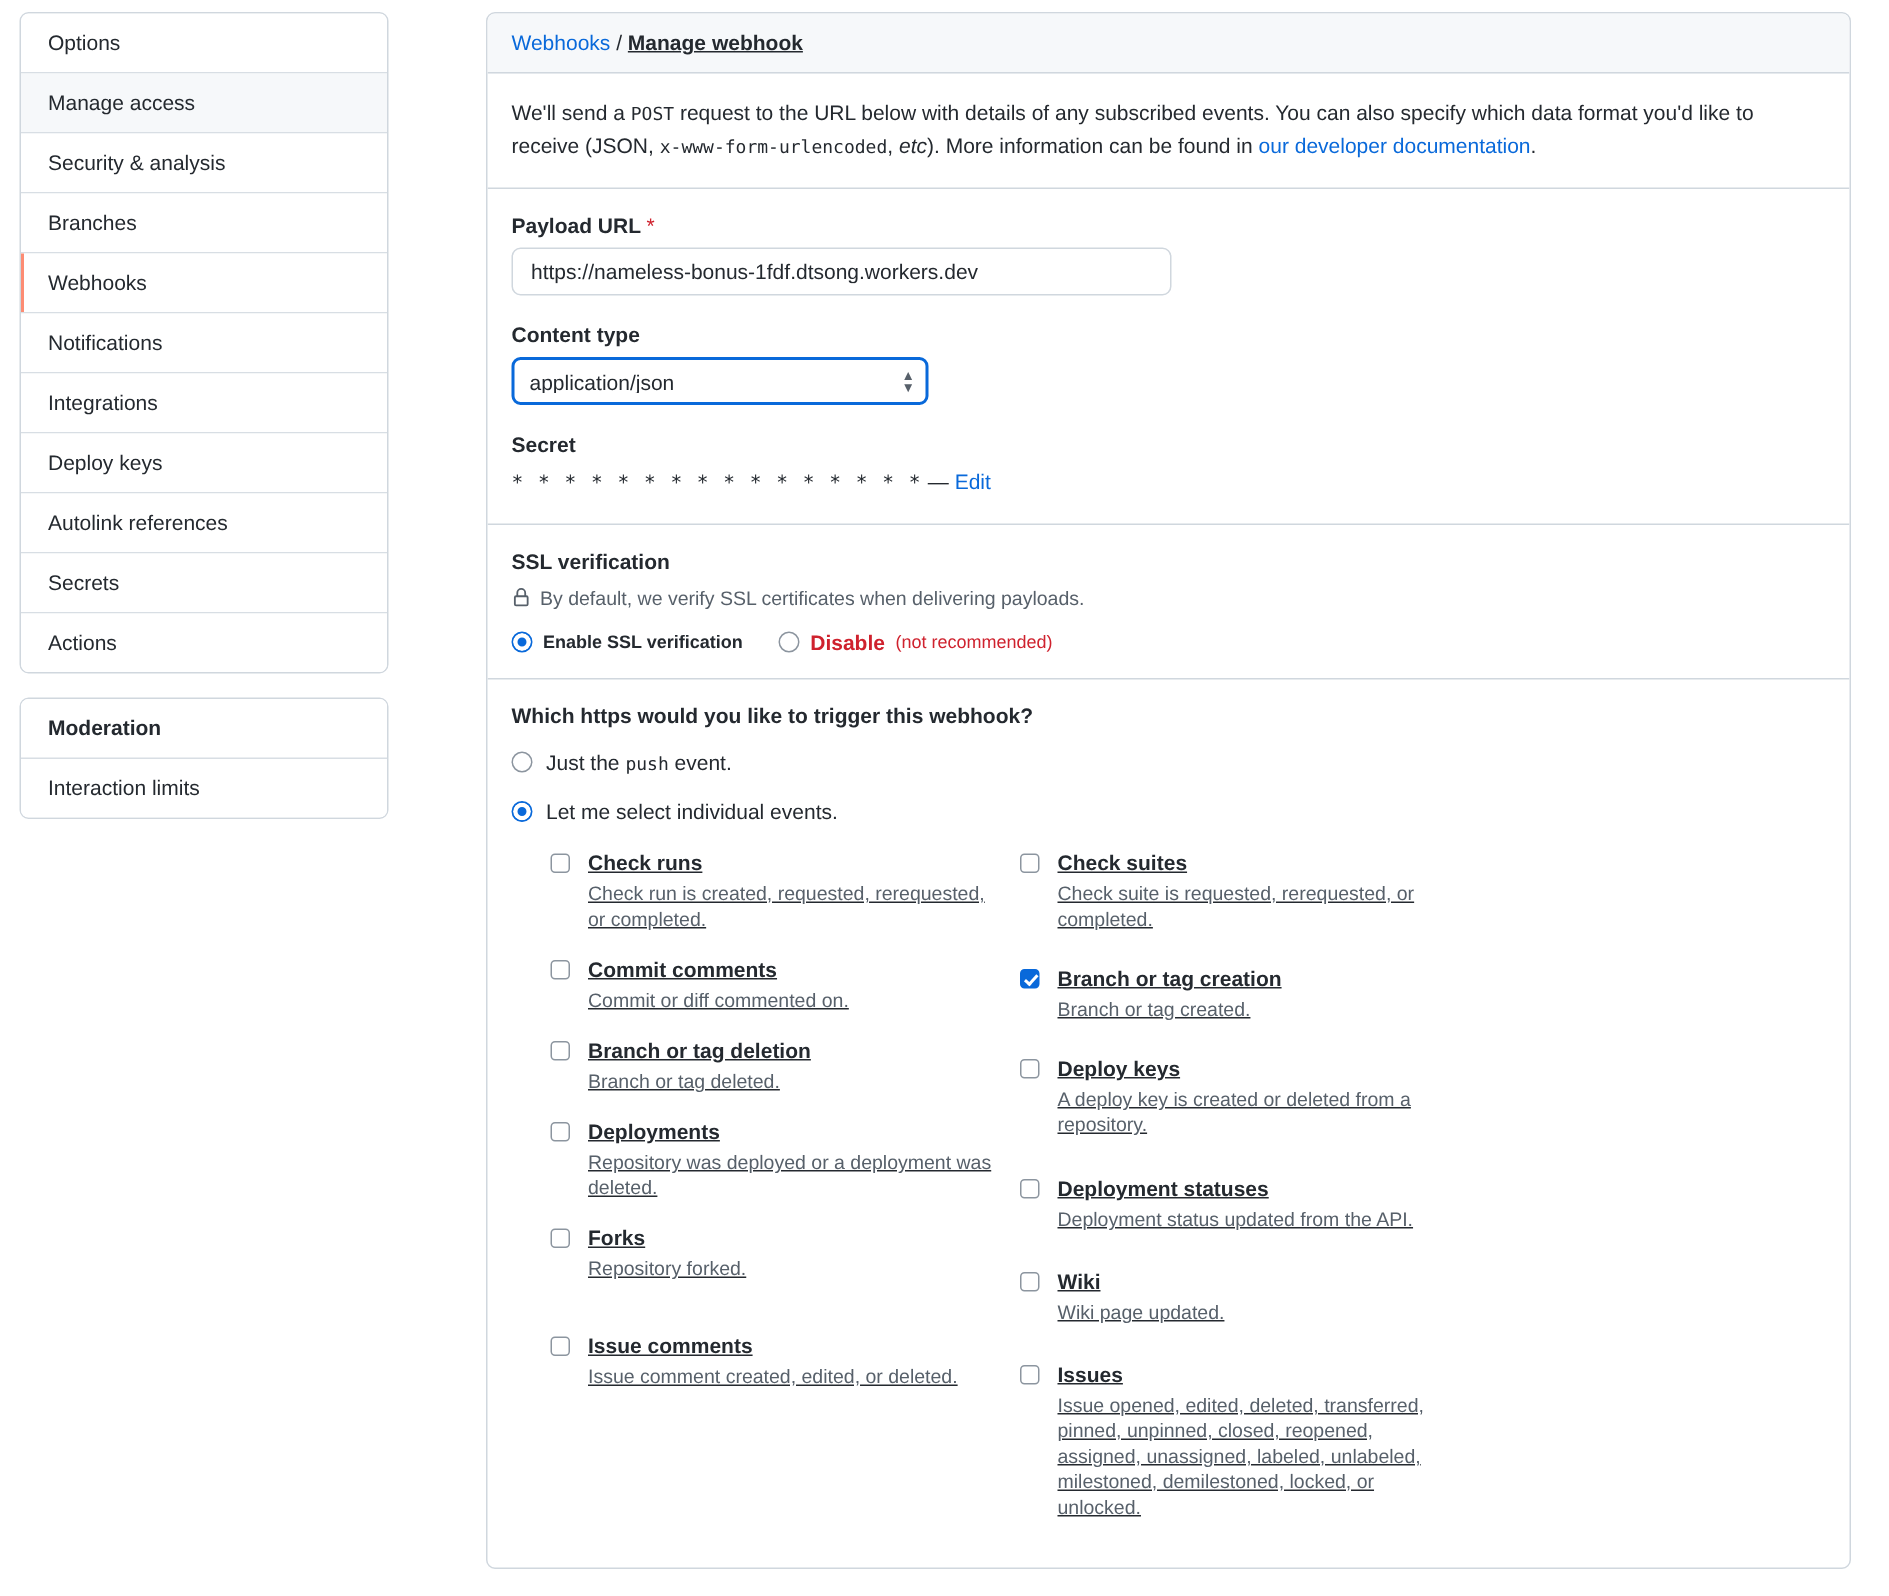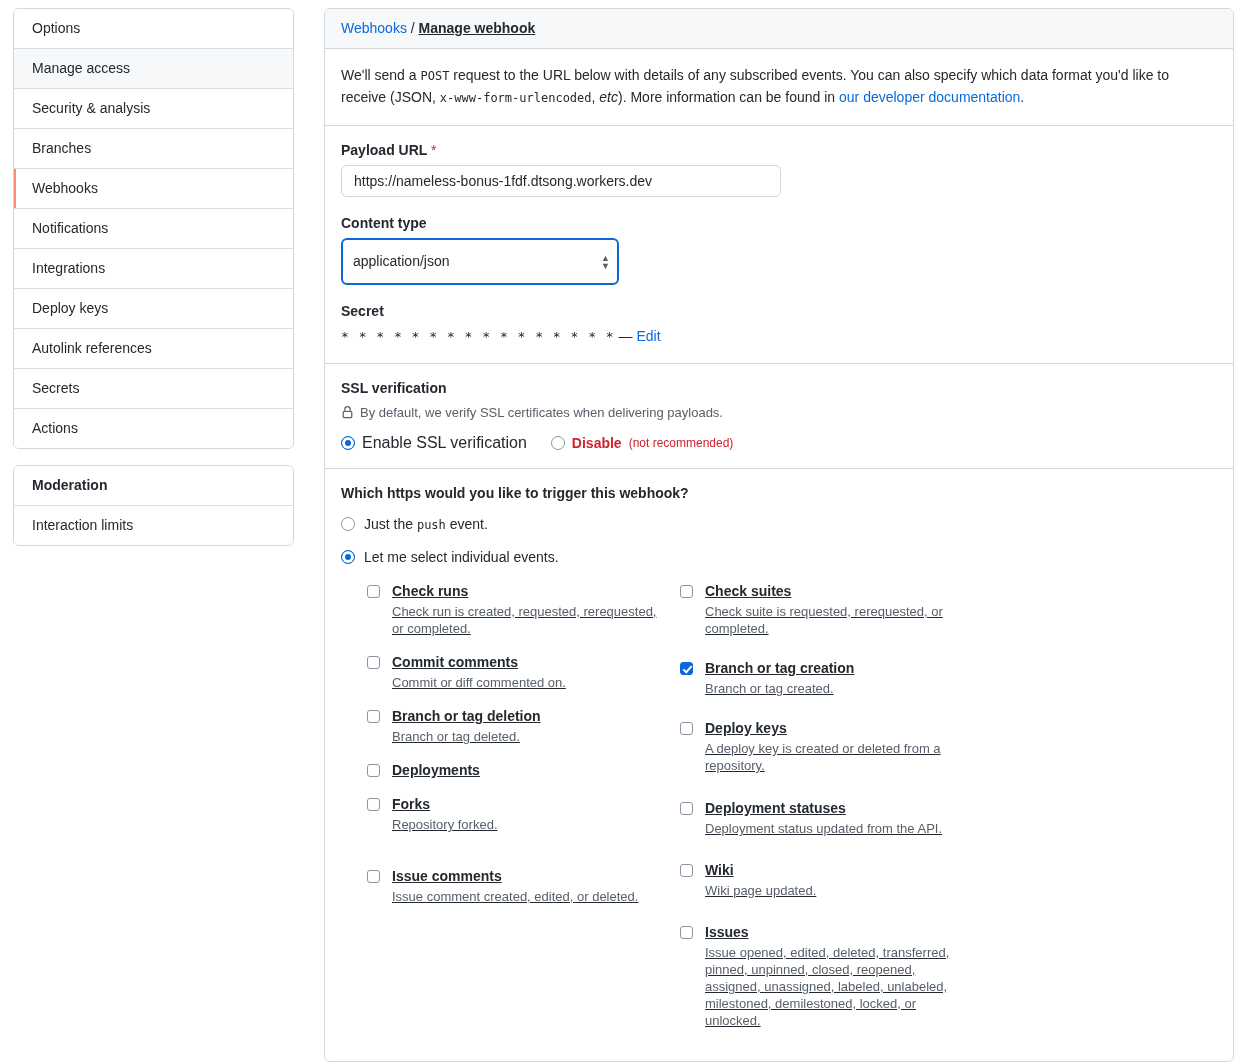--- a/index.html
+++ b/index.html
@@ -15,21 +15,21 @@
     position: relative;
     width: 1259px;
     height: 1064px;
     overflow: hidden;
   }
   
   .sidebar {
     position: absolute;
     left: 13px;
     top: 8px;
-    width: 281px;
+    width: 246px;
   }
   .nav-card {
     border: 1px solid #d0d7de;
     border-radius: 6px;
     overflow: hidden;
     background: #fff;
     margin-bottom: 16px;
   }
   .nav-item {
     display: block;
@@ -131,21 +131,21 @@
 
   .select-wrap {
     position: relative;
     display: inline-block;
     width: 278px;
   }
   select.select-input {
     appearance: none;
     -webkit-appearance: none;
     width: 100%;
-    height: 47px;
+    height: 32px;
     padding: 5px 28px 6px 10px;
     font-size: 14px;
     line-height: 20px;
     color: #24292f;
     background: #fff;
     border: 2px solid #0969da;
     border-radius: 6px;
     font-family: "Liberation Sans", sans-serif;
     outline: none;
   }
@@ -180,21 +180,21 @@
     font-size: 13px;
     color: #57606a;
     margin: 9px 0 14px 0;
   }
   .radio-row {
     display: flex;
     align-items: center;
     gap: 8px;
   }
   .radio-row .opt { display: flex; align-items: center; gap: 7px; margin-right: 16px; }
-  .opt-strong { font-weight: 400; font-size: 16px; color: #24292f; }
+  .opt-strong { font-weight: 700; font-size: 12px; color: #24292f; }
   .opt-danger { font-weight: 600; font-size: 14px; color: #cf222e; }
   .opt-muted { font-size: 12px; color: #cf222e; font-weight: 400; }
 
   input[type=radio] {
     appearance: none;
     -webkit-appearance: none;
     width: 14px; height: 14px;
     border: 1px solid #8c959f;
     border-radius: 50%;
     background: #fff;
@@ -427,20 +427,21 @@
             <input class="ck" type="checkbox" style="">
             <div>
               <div class="event-name">Branch or tag deletion</div>
               <div class="event-desc">Branch or tag deleted.</div>
             </div>
           </div>
           <div class="event-item">
             <input class="ck" type="checkbox" style="">
             <div>
               <div class="event-name">Deployments</div>
+              <div class="event-desc">Repository was deployed or a deployment was deleted.</div>
             </div>
           </div>
           <div class="event-item">
             <input class="ck" type="checkbox" style="">
             <div>
               <div class="event-name">Forks</div>
               <div class="event-desc">Repository forked.</div>
             </div>
           </div>
           <div class="event-item" style="margin-top:34px">

